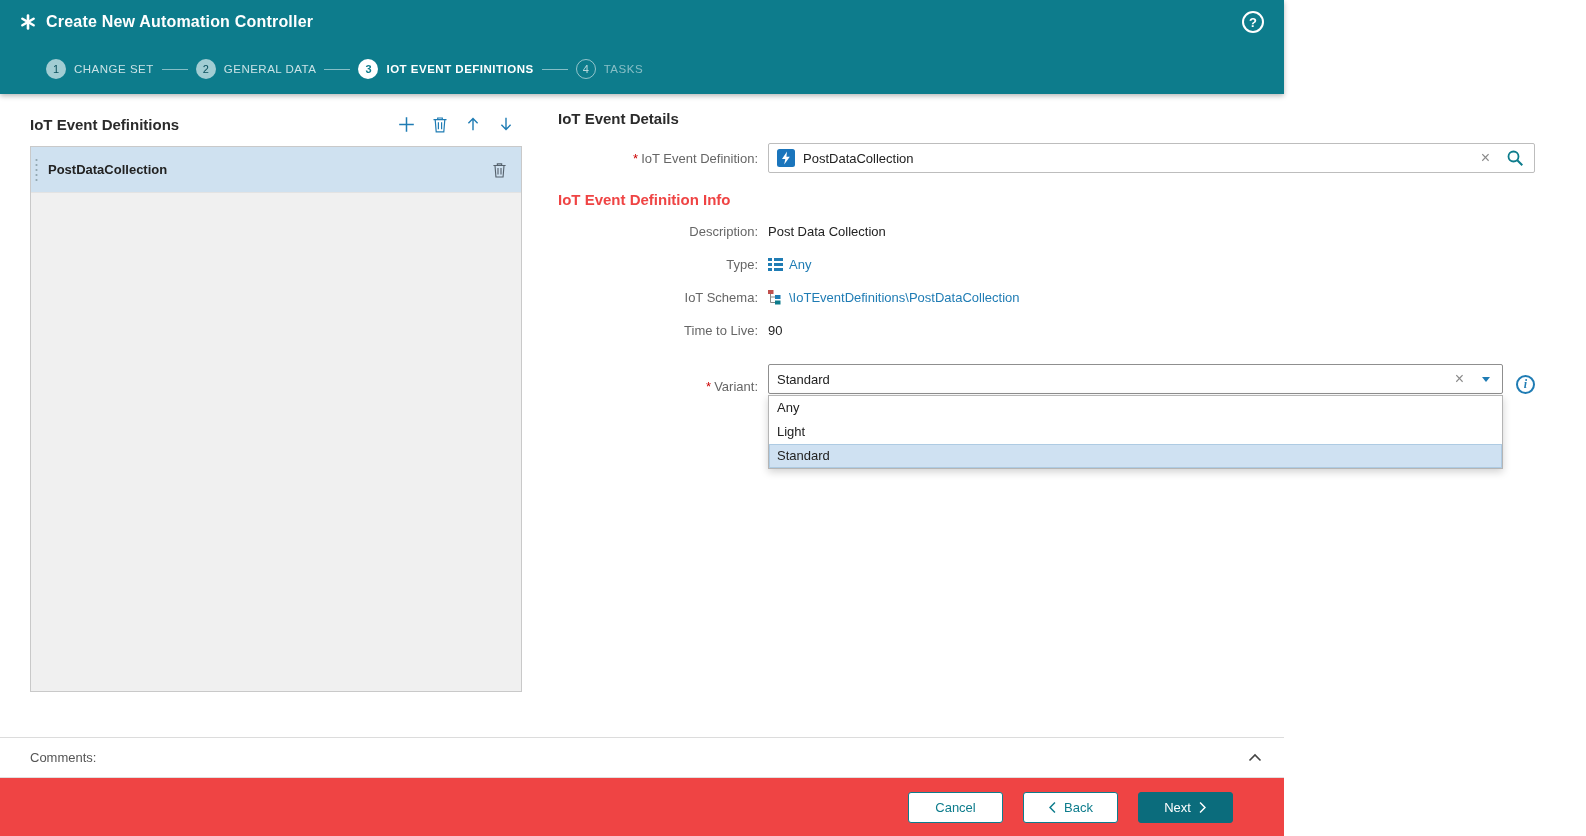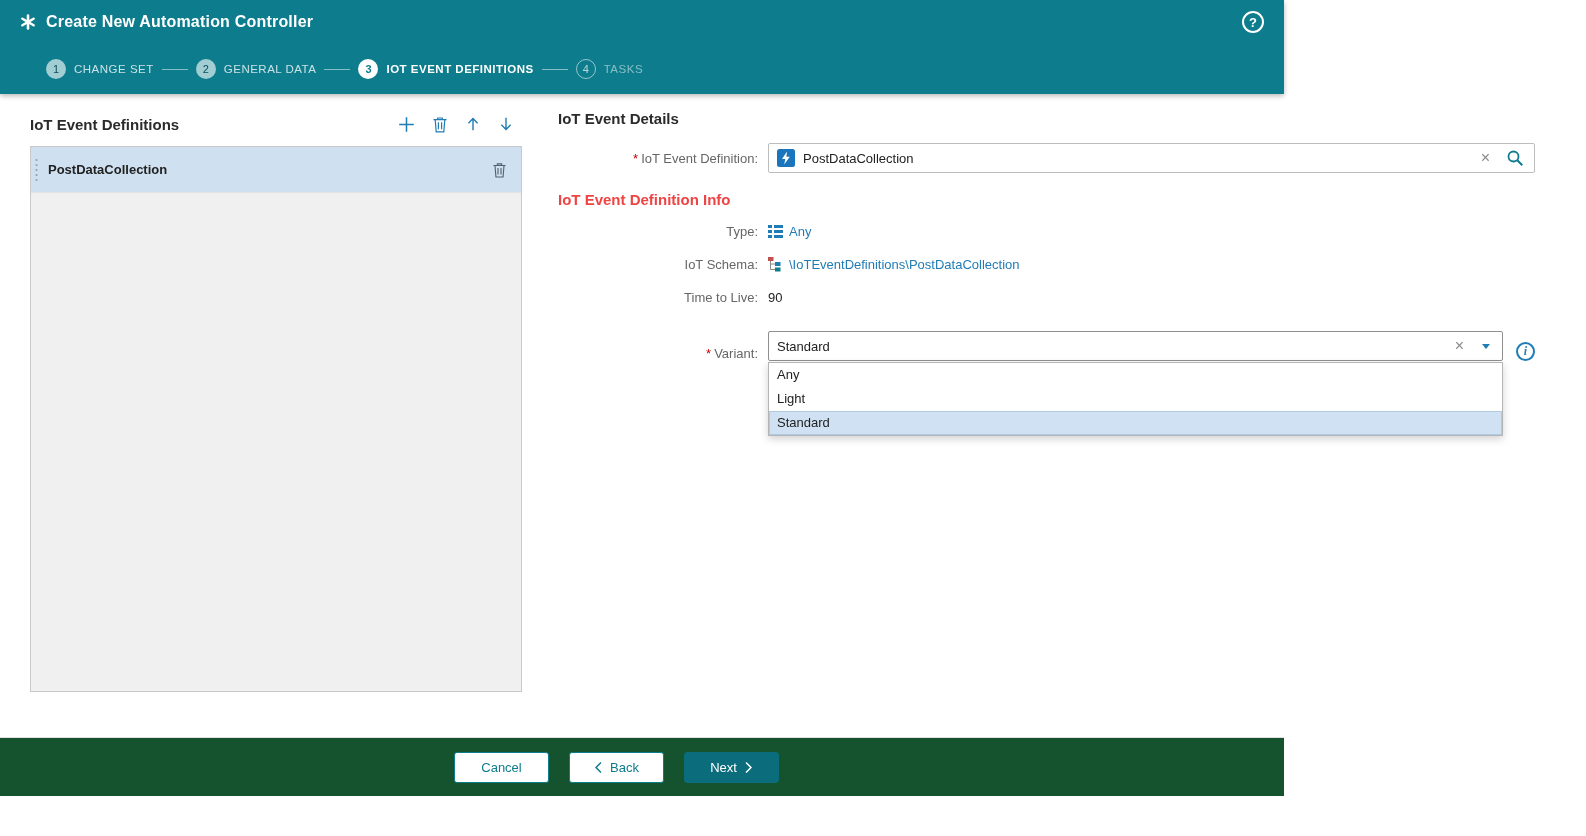--- a/index.html
+++ b/index.html
@@ -75,22 +75,22 @@
   .info-icon { width: 19px; height: 19px; flex: 0 0 19px; border: 2px solid #1f7cb4; border-radius: 50%; color: #1f7cb4;
     font-family: "Liberation Serif", serif; font-style: italic; font-weight: 700; font-size: 12px;
     display: flex; align-items: center; justify-content: center; margin-left: 13px; cursor: pointer; }
 
   
   .comments-bar { flex: 0 0 40px; border-top: 1px solid #dcdcdc; display: flex; align-items: center;
     justify-content: space-between; padding: 0 22px 0 30px; background: #fff; }
   .comments-label { font-size: 13px; color: #555; }
   .collapse-btn { background: none; border: none; padding: 0; cursor: pointer; color: #444; display: flex; }
 
-  .footer { flex: 0 0 59px; border-top: 1px solid #e0e0e0; background: #14532d; display: flex; align-items: center;
-    justify-content: center; gap: 20px; padding-right: 51px; }
+  .footer { flex: 0 0 59px; border-top: 1px solid #e0e0e0; background: #ef4444; display: flex; align-items: center;
+    justify-content: flex-end; gap: 20px; padding-right: 51px; }
   .btn { height: 31px; min-width: 95px; border-radius: 3px; font-family: "Liberation Sans", sans-serif; font-size: 13px;
     display: flex; align-items: center; justify-content: center; gap: 7px; cursor: pointer; padding: 0 14px; }
   .btn.secondary { background: #fff; border: 1px solid #0d7c8c; color: #0d7c8c; }
   .btn.primary { background: #0b6c7c; border: 1px solid #0b6c7c; color: #fff; }
 
   svg { display: block; }
 </style>
 </head>
 <body>
 
@@ -204,20 +204,24 @@
             <svg width="18" height="18" viewBox="0 0 18 18">
                 <circle cx="7.5" cy="7.5" r="5" stroke="currentColor" stroke-width="1.8" fill="none"></circle>
                 <path d="M11.3 11.3L16.3 16.3" stroke="currentColor" stroke-width="2" fill="none"></path>
               </svg>
           </button>
         </div>
       </div>
 
       <h3 class="info-title">IoT Event Definition Info</h3>
 
+      <div class="field-row">
+        <span class="flabel">Description:</span>
+        <span class="fval">Post Data Collection</span>
+      </div>
 
       <div class="field-row">
         <span class="flabel">Type:</span>
         <span class="link-val">
           <span>
             <svg width="15" height="13" viewBox="0 0 15 13">
                 <g fill="#1f7cb4">
                   <rect x="0" y="0" width="4" height="3"></rect>
                   <rect x="0" y="5" width="4" height="3"></rect>
                   <rect x="0" y="10" width="4" height="3"></rect>
@@ -265,20 +269,28 @@
             <div class="option">Any</div>
             <div class="option">Light</div>
             <div class="option selected">Standard</div>
           </div>
         </div>
         <span class="info-icon">i</span>
       </div>
     </section>
   </main>
 
+  <div class="comments-bar">
+    <span class="comments-label">Comments:</span>
+    <button class="collapse-btn" title="Collapse">
+      <svg width="14" height="11" viewBox="0 0 14 11">
+          <polyline points="1.5,8.5 7,3 12.5,8.5" stroke="currentColor" stroke-width="1.6" fill="none"></polyline>
+        </svg>
+    </button>
+  </div>
 
   <footer class="footer">
     <button class="btn secondary">
       <span>Cancel</span>
     </button>
     <button class="btn secondary">
       <svg width="9" height="13" viewBox="0 0 11 15">
           <polyline points="8.5,1.5 2.5,7.5 8.5,13.5" stroke="currentColor" stroke-width="1.8" fill="none"></polyline>
         </svg>
       <span>Back</span>

